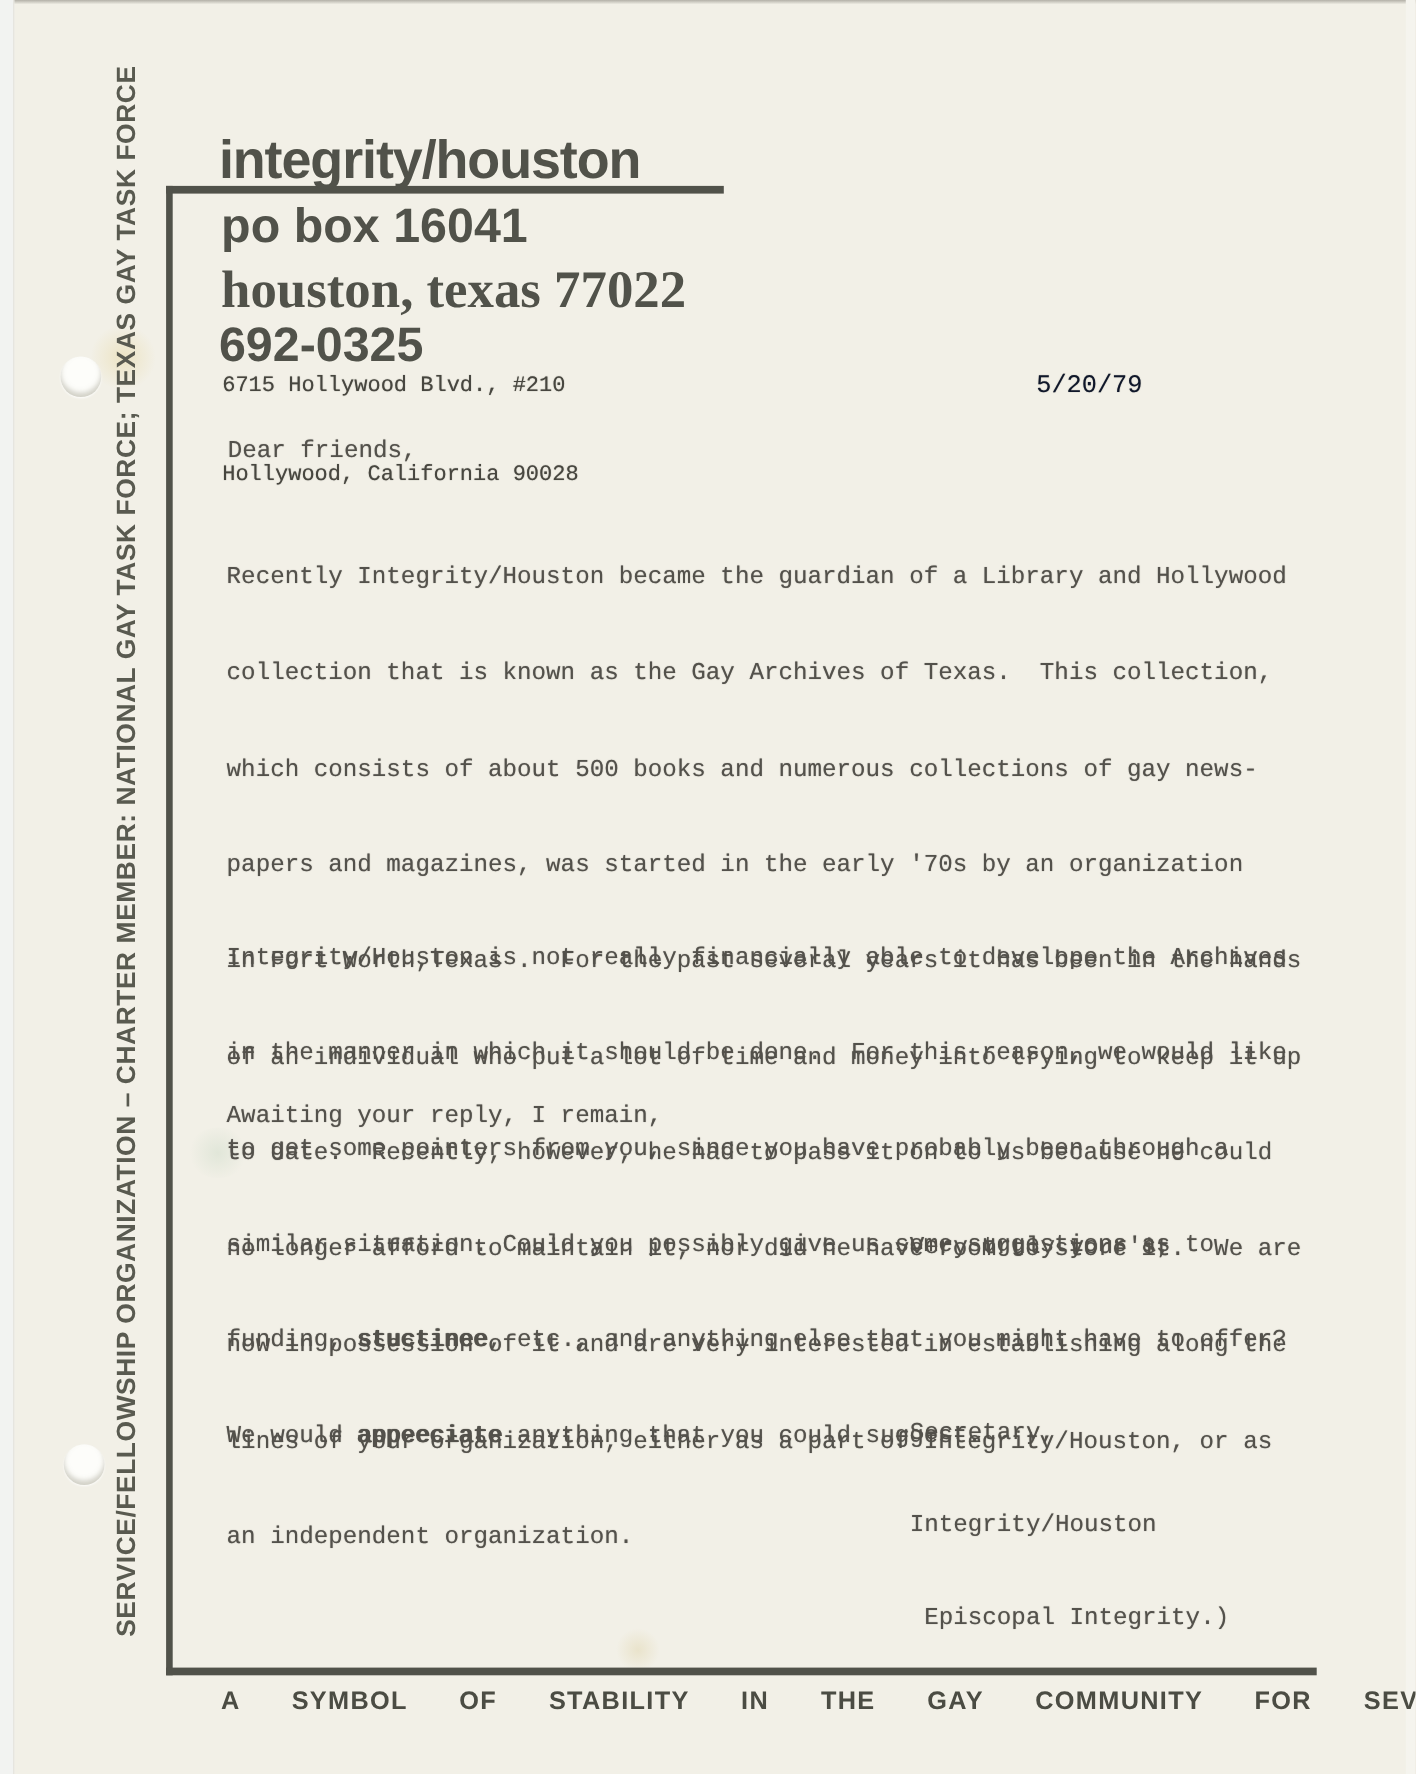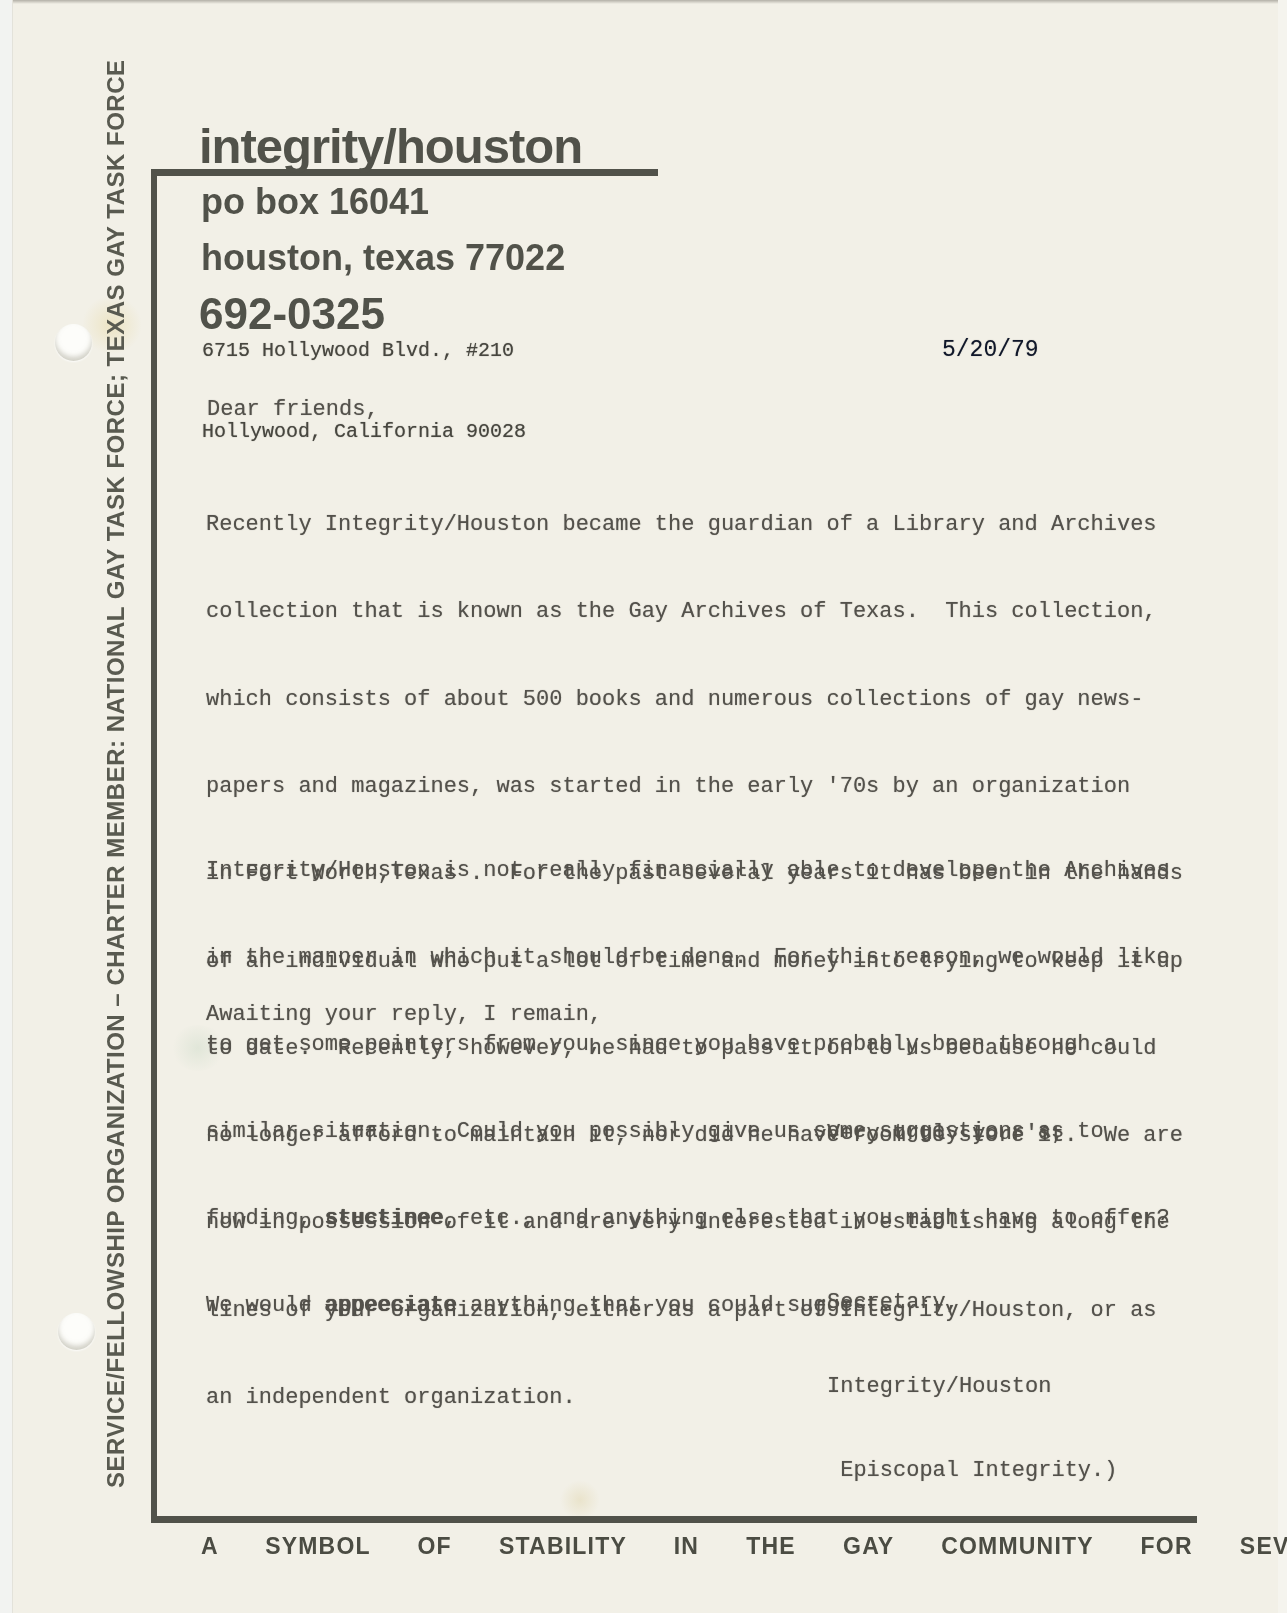--- a/index.html
+++ b/index.html
@@ -30,22 +30,22 @@
   .hole-1 { left:55px; top:324px; }
   .hole-2 { left:58px; top:1313px; }
   
   .rule { position:absolute; background:#51524a; }
   .rule-top { left:151px; top:169px; width:507px; height:7px; }
   .rule-left { left:151px; top:169px; width:6px; height:1354px; }
   .rule-bottom { left:151px; top:1516px; width:1046px; height:7px; }
   
   .lh { position:absolute; color:#51524a; font-weight:700; line-height:1; white-space:pre; }
   .org-name { left:199px; top:122px; font-size:49px; letter-spacing:-1px; }
-  .lh-addr1 { left:201px; top:184px; font-size:36px; letter-spacing:0;text-align:center; }
-  .lh-addr2 { left:201px; top:240px; font-size:36px; }
+  .lh-addr1 { left:201px; top:184px; font-size:44px; letter-spacing:0;text-align:center; }
+  .lh-addr2 { left:201px; top:240px; font-size:48px;font-family:Liberation Serif, serif; }
   .lh-phone { left:199px; top:292px; font-size:44px; z-index:3; }
   
   .tw { position:absolute; font-family:"Liberation Mono", monospace; white-space:pre;
     color:#53514b; text-shadow:0 0 1px rgba(83,81,75,.55); line-height:29.1px; font-size:22px; }
   .recipient { left:202px; top:283px; font-size:20px; line-height:27px;
     color:#47463f; z-index:4; text-shadow:0 0 1px rgba(60,59,52,.6); }
   .date-line { left:942px; top:336px; font-size:23px; color:#0f172a; }
   .salutation { left:207px; top:395px; }
   .para-1 { left:206px; top:452px; }
   .para-2 { left:206px; top:798px; line-height:29px; }
@@ -92,21 +92,21 @@
   <div class="tw recipient">
     <div>6715 Hollywood Blvd., #210</div>
     <div>Hollywood, California 90028</div>
   </div>
 
   <div class="tw date-line">5/20/79</div>
 
   <div class="tw salutation">Dear friends,</div>
 
   <div class="tw para-1">
-    <div>Recently Integrity/Houston became the guardian of a Library and Archives</div>
+    <div>Recently Integrity/Houston became the guardian of a Library and Hollywood</div>
     <div>collection that is known as the Gay Archives of Texas.  This collection,</div>
     <div>which consists of about 500 books and numerous collections of gay news-</div>
     <div>papers and magazines, was started in the early '70s by an organization</div>
     <div>in Fort Worth,Texas .  For the past several years it has been in the hands</div>
     <div>of an individual who put a lot of time and money into trying to keep it up</div>
     <div>to date.  Recently, however, he had to pass it on to us because he could</div>
     <div>no longer afford to maintain it, nor did he have room to store it.  We are</div>
     <div>now in possession of it and are very interested in establishing along the</div>
     <div>lines of your organization, either as a part of Integrity/Houston, or as</div>
     <div>an independent organization.</div>

